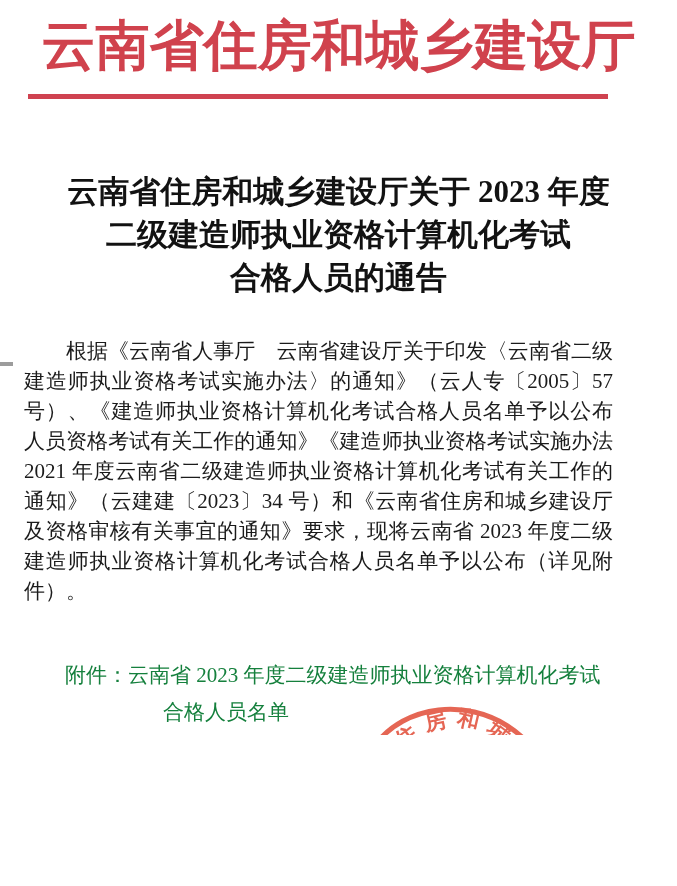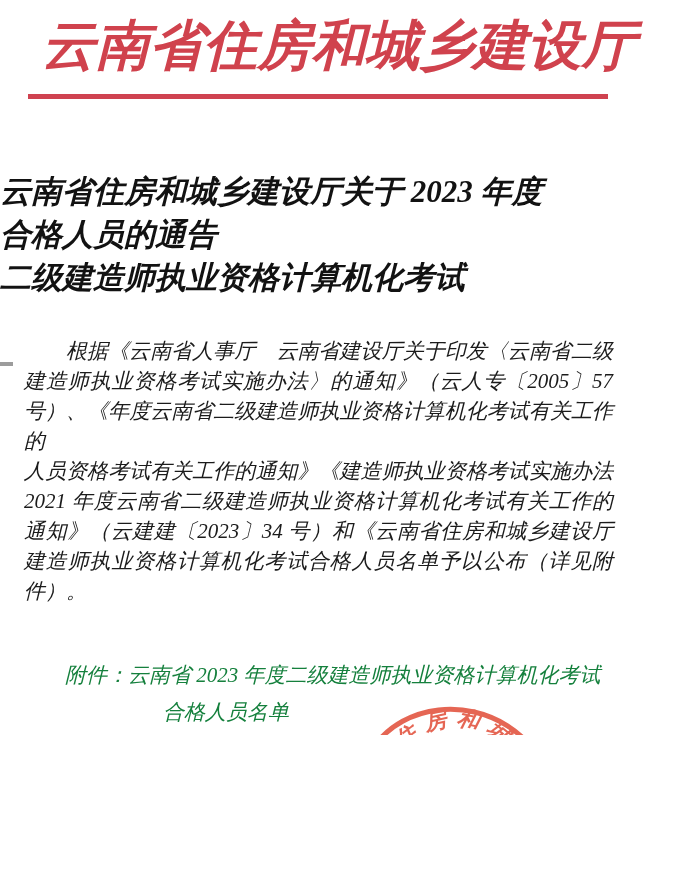--- a/index.html
+++ b/index.html
@@ -4,21 +4,20 @@
 <style>
   html, body { margin: 0; padding: 0; background: #ffffff; }
   .page {
     position: relative;
     width: 677px;
     height: 735px;
     background: #ffffff;
     overflow: hidden;
     font-family: "Liberation Serif", "DejaVu Serif", serif;
     color: #1b1b1b;
-    font-style: italic;
   }
   
   .letterhead {
     position: absolute;
     top: 6px; left: 0; width: 677px;
     text-align: center;
     font-size: 54px;
     font-weight: bold;
     color: #d0424d;
     letter-spacing: 0px;
@@ -28,21 +27,21 @@
   .divider {
     position: absolute;
     top: 94px; left: 28px;
     width: 580px; height: 5px;
     background: #cf4250;
   }
   
   .doc-title {
     position: absolute;
     top: 170px; left: 0; width: 677px;
-    text-align: left;
+    text-align: center;
     font-size: 31px;
     font-weight: bold;
     line-height: 43px;
     color: #121212;
   }
   
   .body-block {
     position: absolute;
     top: 336px; left: 24px;
     width: 589px;
@@ -112,31 +111,32 @@
 <body>
 
 <div class="page">
 
   <div class="letterhead">云南省住房和城乡建设厅</div>
 
   <div class="divider"></div>
 
   <div class="doc-title">
     <div>云南省住房和城乡建设厅关于 2023 年度</div>
+    <div>二级建造师执业资格计算机化考试</div>
     <div>合格人员的通告</div>
-    <div>二级建造师执业资格计算机化考试</div>
   </div>
 
   <div class="body-block">
     <div class="body-line first">根据《云南省人事厅　云南省建设厅关于印发〈云南省二级</div>
     <div class="body-line">建造师执业资格考试实施办法〉的通知》（云人专〔2005〕57</div>
-    <div class="body-line">号）、《年度云南省二级建造师执业资格计算机化考试有关工作的</div>
+    <div class="body-line">号）、《建造师执业资格计算机化考试合格人员名单予以公布</div>
     <div class="body-line">人员资格考试有关工作的通知》《建造师执业资格考试实施办法</div>
     <div class="body-line">2021 年度云南省二级建造师执业资格计算机化考试有关工作的</div>
     <div class="body-line">通知》（云建建〔2023〕34 号）和《云南省住房和城乡建设厅</div>
+    <div class="body-line">及资格审核有关事宜的通知》要求，现将云南省 2023 年度二级</div>
     <div class="body-line">建造师执业资格计算机化考试合格人员名单予以公布（详见附</div>
     <div class="body-line last">件）。</div>
   </div>
 
   <div class="attachment">
     <div class="att-line1"><span>附件：</span><span>云南省 2023 年度二级建造师执业资格计算机化考试</span></div>
     <div class="att-line2">合格人员名单</div>
   </div>
 
   <div class="signature-org">云南省住房和城乡建设厅</div>

